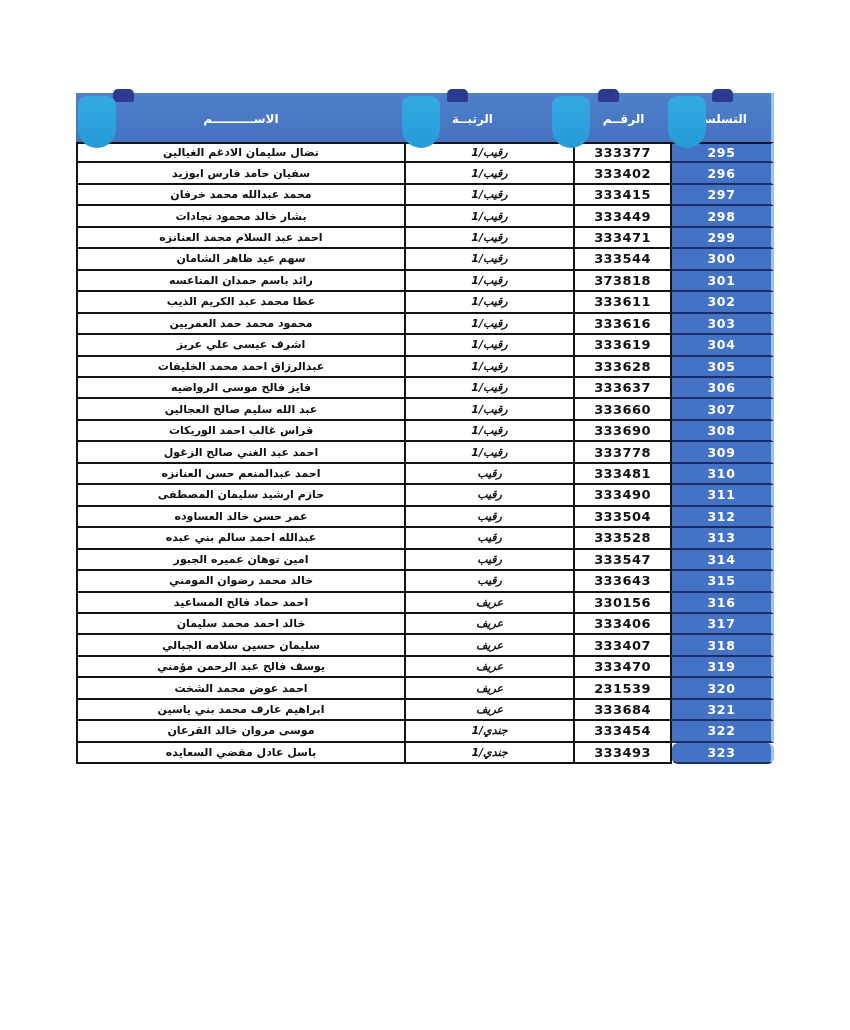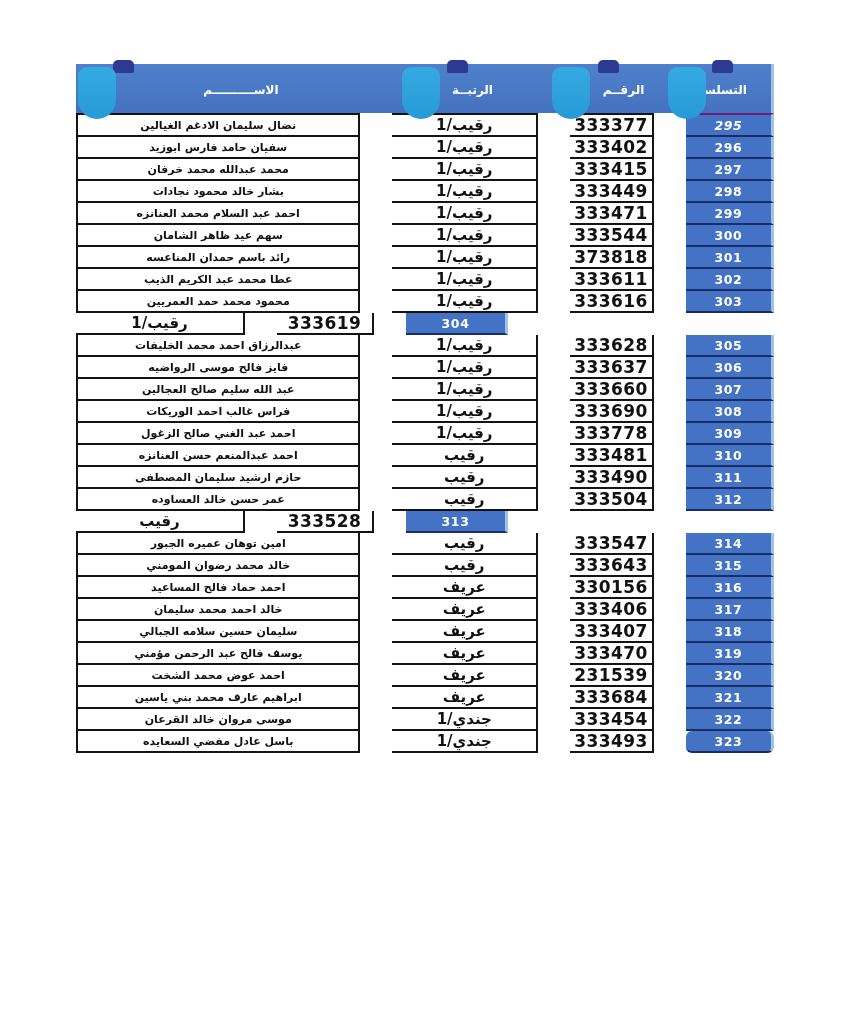--- a/index.html
+++ b/index.html
@@ -1,20 +1,20 @@
 <!DOCTYPE html>
 <html lang="ar"><head>
 <meta charset="utf-8">
 <style>
   html,body{margin:0;padding:0;}
   body{
     width:850px;height:1030px;background:#ffffff;position:relative;overflow:hidden;
     font-family:"DejaVu Sans","Liberation Sans",sans-serif;
   }
-  .page{position:absolute;inset:0;background:#ffffff;}
+  .page{position:absolute;inset:0;background:#ffffff;margin-top:29px;}
 
   
   .roster{position:absolute;left:76px;top:64px;width:698px;}
 
   
   .hdr{
     position:relative;height:49px;width:698px;
     background:linear-gradient(#5080ca,#4472c0);
     border-right:3px solid #9dc3e6;box-sizing:border-box;
   }
@@ -37,35 +37,35 @@
     position:absolute;width:21px;height:13px;top:-4px;z-index:2;
     background:#2c3a92;border-radius:5px 5px 2px 2px;
   }
   .r1{left:2px;}   .t1{left:37px;}
   .r2{left:326px;} .t2{left:371px;}
   .r3{left:476px;} .t3{left:522px;}
   .r4{left:592px;} .t4{left:636px;}
 
   
   .grid{display:flex;flex-direction:column;height:622px;width:698px;}
-  .row{display:flex;flex:1;gap:32px;}
+  .row{display:flex;flex:1;}
   .cell{
     box-sizing:border-box;display:flex;align-items:center;justify-content:center;
     border-right:2px solid #141414;border-bottom:2px solid #141414;
     font-weight:bold;color:#111111;background:#ffffff;white-space:nowrap;overflow:hidden;
   }
   .row:first-child .cell{border-top:2px solid #141414;}
   .name-cell  {width:330px;border-left:2px solid #141414;font-size:11px;}
-  .rank-cell  {width:169px;font-size:15px;}
-  .number-cell{width:97px;font-size:17px;letter-spacing:.4px;}
+  .rank-cell  {width:169px;font-size:11px;font-style:italic;}
+  .number-cell{width:97px;font-size:13px;letter-spacing:.4px;}
   .serial-cell{
     width:102px;background:#4473c5;color:#ffffff;font-size:12.5px;letter-spacing:.6px;
     border-right:3px solid #9dc3e6;border-bottom:2px solid #1b2d63;
   }
-  .row:first-child .serial-cell{border-top:2px solid #701a75;font-style:italic;}
+  .row:first-child .serial-cell{border-top:2px solid #0f172a;}
   .row:last-child .serial-cell{border-bottom:2px solid #1b2d63;border-radius:6px;}
 </style>
 </head>
 <body>
 
 <div class="page">
 
   <div class="roster">
 
     <div class="hdr">
@@ -133,20 +133,21 @@
           <div class="cell number-cell">333611</div>
           <div class="cell serial-cell">302</div>
         </div>
         <div class="row">
           <div class="cell name-cell" dir="rtl">محمود محمد حمد العمريين</div>
           <div class="cell rank-cell" dir="rtl">رقيب/1</div>
           <div class="cell number-cell">333616</div>
           <div class="cell serial-cell">303</div>
         </div>
         <div class="row">
+          <div class="cell name-cell" dir="rtl">اشرف عيسى علي عريز</div>
           <div class="cell rank-cell" dir="rtl">رقيب/1</div>
           <div class="cell number-cell">333619</div>
           <div class="cell serial-cell">304</div>
         </div>
         <div class="row">
           <div class="cell name-cell" dir="rtl">عبدالرزاق احمد محمد الخليفات</div>
           <div class="cell rank-cell" dir="rtl">رقيب/1</div>
           <div class="cell number-cell">333628</div>
           <div class="cell serial-cell">305</div>
         </div>
@@ -186,20 +187,21 @@
           <div class="cell number-cell">333490</div>
           <div class="cell serial-cell">311</div>
         </div>
         <div class="row">
           <div class="cell name-cell" dir="rtl">عمر حسن خالد العساوده</div>
           <div class="cell rank-cell" dir="rtl">رقيب</div>
           <div class="cell number-cell">333504</div>
           <div class="cell serial-cell">312</div>
         </div>
         <div class="row">
+          <div class="cell name-cell" dir="rtl">عبدالله احمد سالم بني عبده</div>
           <div class="cell rank-cell" dir="rtl">رقيب</div>
           <div class="cell number-cell">333528</div>
           <div class="cell serial-cell">313</div>
         </div>
         <div class="row">
           <div class="cell name-cell" dir="rtl">امين توهان عميره الجبور</div>
           <div class="cell rank-cell" dir="rtl">رقيب</div>
           <div class="cell number-cell">333547</div>
           <div class="cell serial-cell">314</div>
         </div>

